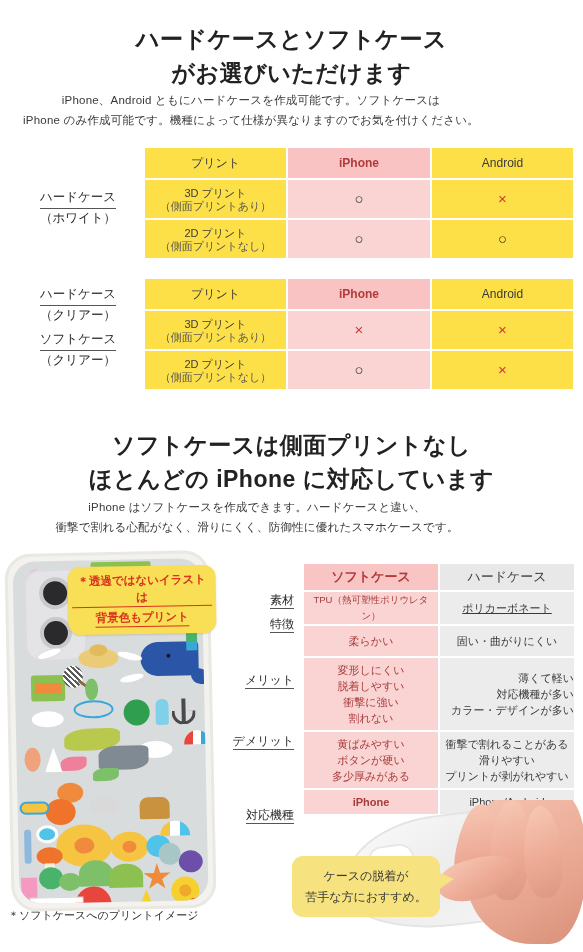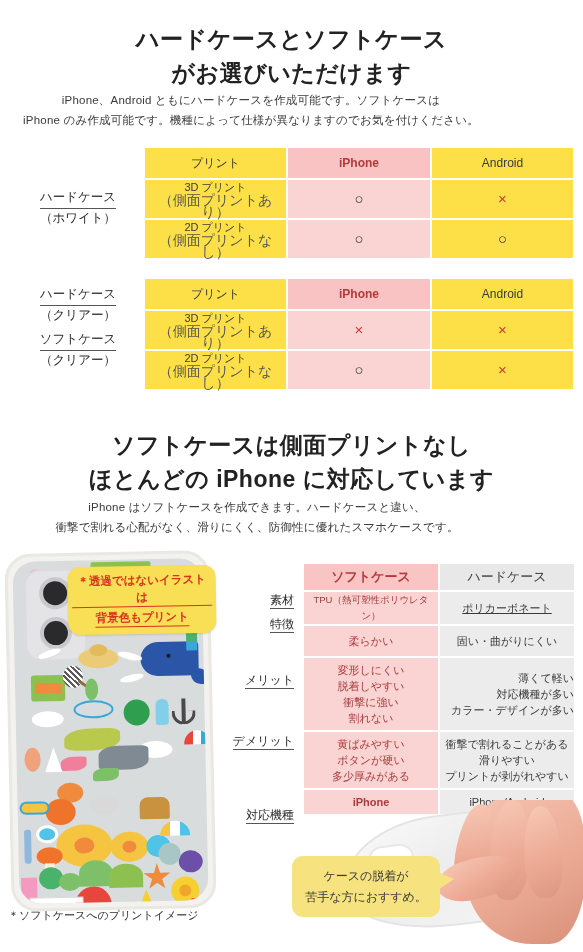--- a/index.html
+++ b/index.html
@@ -53,21 +53,21 @@
     vertical-align: middle;
     font-size: 11px;
     color: #3a3a3a;
     background: #fde047;
     line-height: 14px;
   }
   table.cmp td.hdr { font-size: 12px; height: 30px; }
   table.cmp td.pink { background: #fad3d3; }
   table.cmp td.pinkhdr { background: #fac3c3; color: #b23a3a; font-weight: bold; }
   table.cmp td.body { height: 38px; }
-  .sub { font-size: 14px; color: #555; display: block; line-height: 12px; }
+  .sub { font-size: 11px; color: #555; display: block; line-height: 12px; font-family: Liberation Serif, serif; }
   .mark-o { font-size: 15px; color: #3a3a3a; }
   .mark-x { font-size: 15px; color: #cc3a3a; }
 
   
   table.spec {
     position: absolute;
     border-collapse: separate;
     border-spacing: 2px;
     table-layout: fixed;
   }

